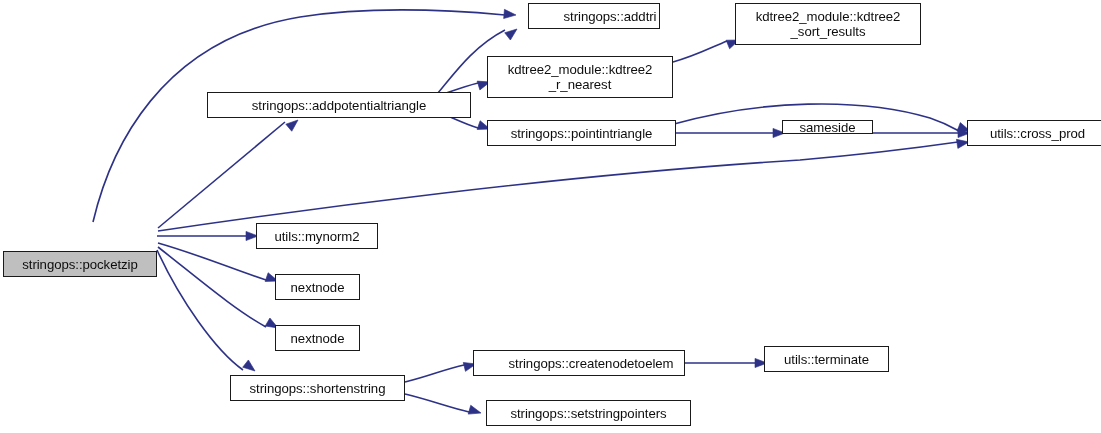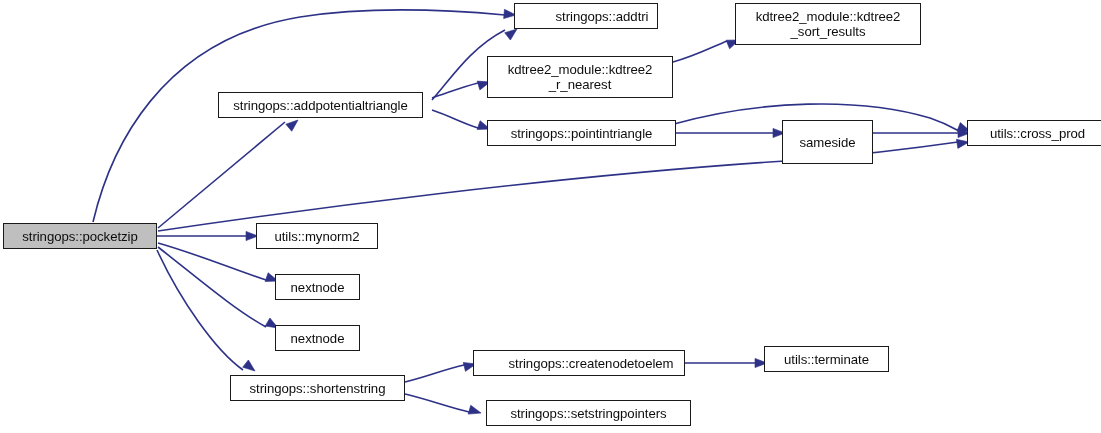--- a/index.html
+++ b/index.html
@@ -45,20 +45,21 @@
     display: flex;
     align-items: center;
     justify-content: center;
     text-align: center;
     white-space: pre;
     letter-spacing: -0.05px;
   }
   .node-box.root {
     background: #bfbfbf;
     border-color: #1a1a1a;
+    margin-top: 28px;
   }
   .node-label {
     display: block;
     white-space: pre;
   }
 </style>
 </head>
 <body>
 
 <div id="graph-canvas">
@@ -93,28 +94,28 @@
       <polygon points="0,0 -12,-4.6 -12,4.6" class="arrow-head" transform="translate(739,40) rotate(-22)"></polygon>
       <polygon points="0,0 -12,-4.6 -12,4.6" class="arrow-head" transform="translate(785,133) rotate(0)"></polygon>
       <polygon points="0,0 -12,-4.6 -12,4.6" class="arrow-head" transform="translate(970,131) rotate(20)"></polygon>
       <polygon points="0,0 -12,-4.6 -12,4.6" class="arrow-head" transform="translate(970,133) rotate(0)"></polygon>
       <polygon points="0,0 -12,-4.6 -12,4.6" class="arrow-head" transform="translate(476,364) rotate(-14)"></polygon>
       <polygon points="0,0 -12,-4.6 -12,4.6" class="arrow-head" transform="translate(481,413) rotate(16)"></polygon>
       <polygon points="0,0 -12,-4.6 -12,4.6" class="arrow-head" transform="translate(767,363) rotate(0)"></polygon>
     </svg>
   <div id="node-layer">
       <div class="node-box root" style="left: 3px; top: 223px; width: 154px; height: 26px;"><span class="node-label">stringops::pocketzip</span></div>
-      <div class="node-box" style="left: 218px; top: 92px; width: 205px; height: 26px;"><span class="node-label">stringops::addpotentialtriangle</span></div>
-      <div class="node-box" style="left: 514px; top: 3px; width: 144px; height: 26px; padding-left: 32px;"><span class="node-label">stringops::addtri</span></div>
+      <div class="node-box" style="left: 207px; top: 92px; width: 264px; height: 26px;"><span class="node-label">stringops::addpotentialtriangle</span></div>
+      <div class="node-box" style="left: 528px; top: 3px; width: 132px; height: 26px; padding-left: 32px;"><span class="node-label">stringops::addtri</span></div>
       <div class="node-box" style="left: 735px; top: 3px; width: 186px; height: 42px;"><span class="node-label">kdtree2_module::kdtree2
 _sort_results</span></div>
       <div class="node-box" style="left: 487px; top: 56px; width: 186px; height: 42px;"><span class="node-label">kdtree2_module::kdtree2
 _r_nearest</span></div>
       <div class="node-box" style="left: 487px; top: 120px; width: 189px; height: 26px;"><span class="node-label">stringops::pointintriangle</span></div>
-      <div class="node-box" style="left: 782px; top: 120px; width: 91px; height: 44px;"><span class="node-label">sameside</span></div>
+      <div class="node-box" style="left: 782px; top: 120px; width: 91px; height: 14px;"><span class="node-label">sameside</span></div>
       <div class="node-box" style="left: 967px; top: 120px; width: 141px; height: 26px;"><span class="node-label">utils::cross_prod</span></div>
       <div class="node-box" style="left: 256px; top: 223px; width: 122px; height: 26px;"><span class="node-label">utils::mynorm2</span></div>
       <div class="node-box" style="left: 275px; top: 274px; width: 85px; height: 26px;"><span class="node-label">nextnode</span></div>
       <div class="node-box" style="left: 275px; top: 325px; width: 85px; height: 26px;"><span class="node-label">nextnode</span></div>
       <div class="node-box" style="left: 230px; top: 375px; width: 175px; height: 26px;"><span class="node-label">stringops::shortenstring</span></div>
       <div class="node-box" style="left: 473px; top: 350px; width: 212px; height: 26px; padding-left: 24px;"><span class="node-label">stringops::createnodetoelem</span></div>
       <div class="node-box" style="left: 478px; top: 400px; width: 205px; height: 26px; margin-left: 8px;"><span class="node-label">stringops::setstringpointers</span></div>
       <div class="node-box" style="left: 764px; top: 346px; width: 125px; height: 26px;"><span class="node-label">utils::terminate</span></div>
     </div>
 </div>

